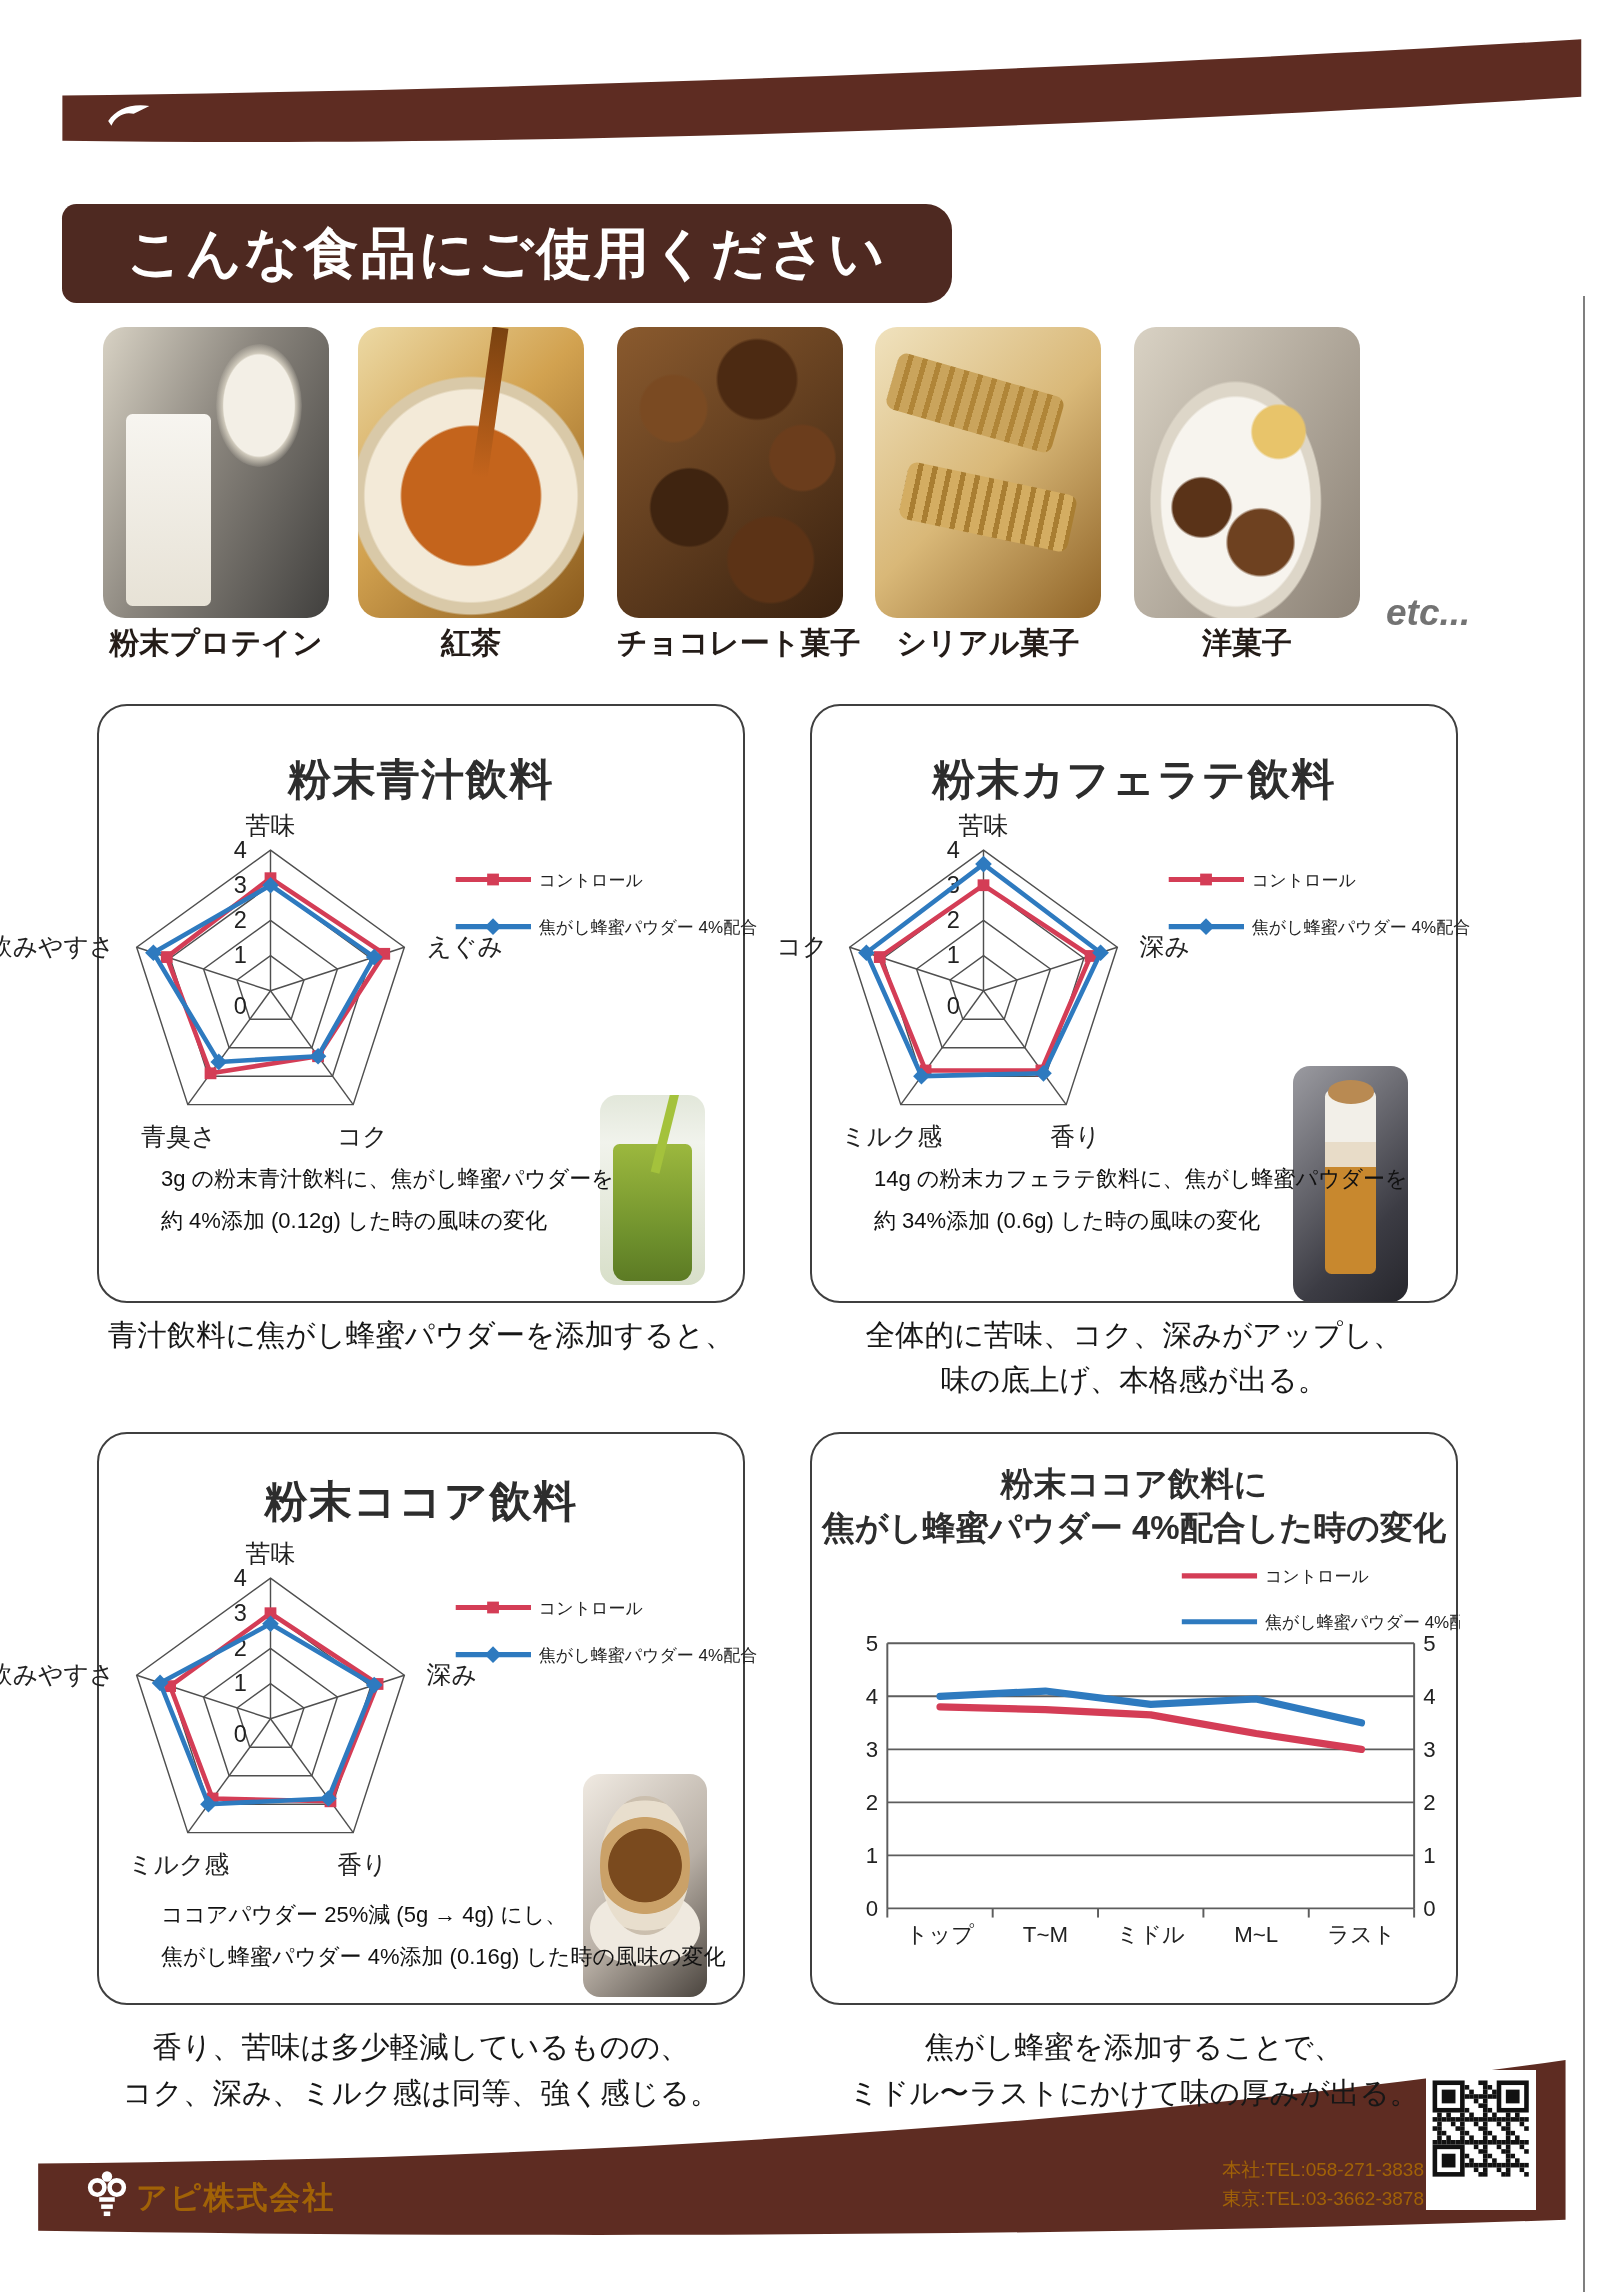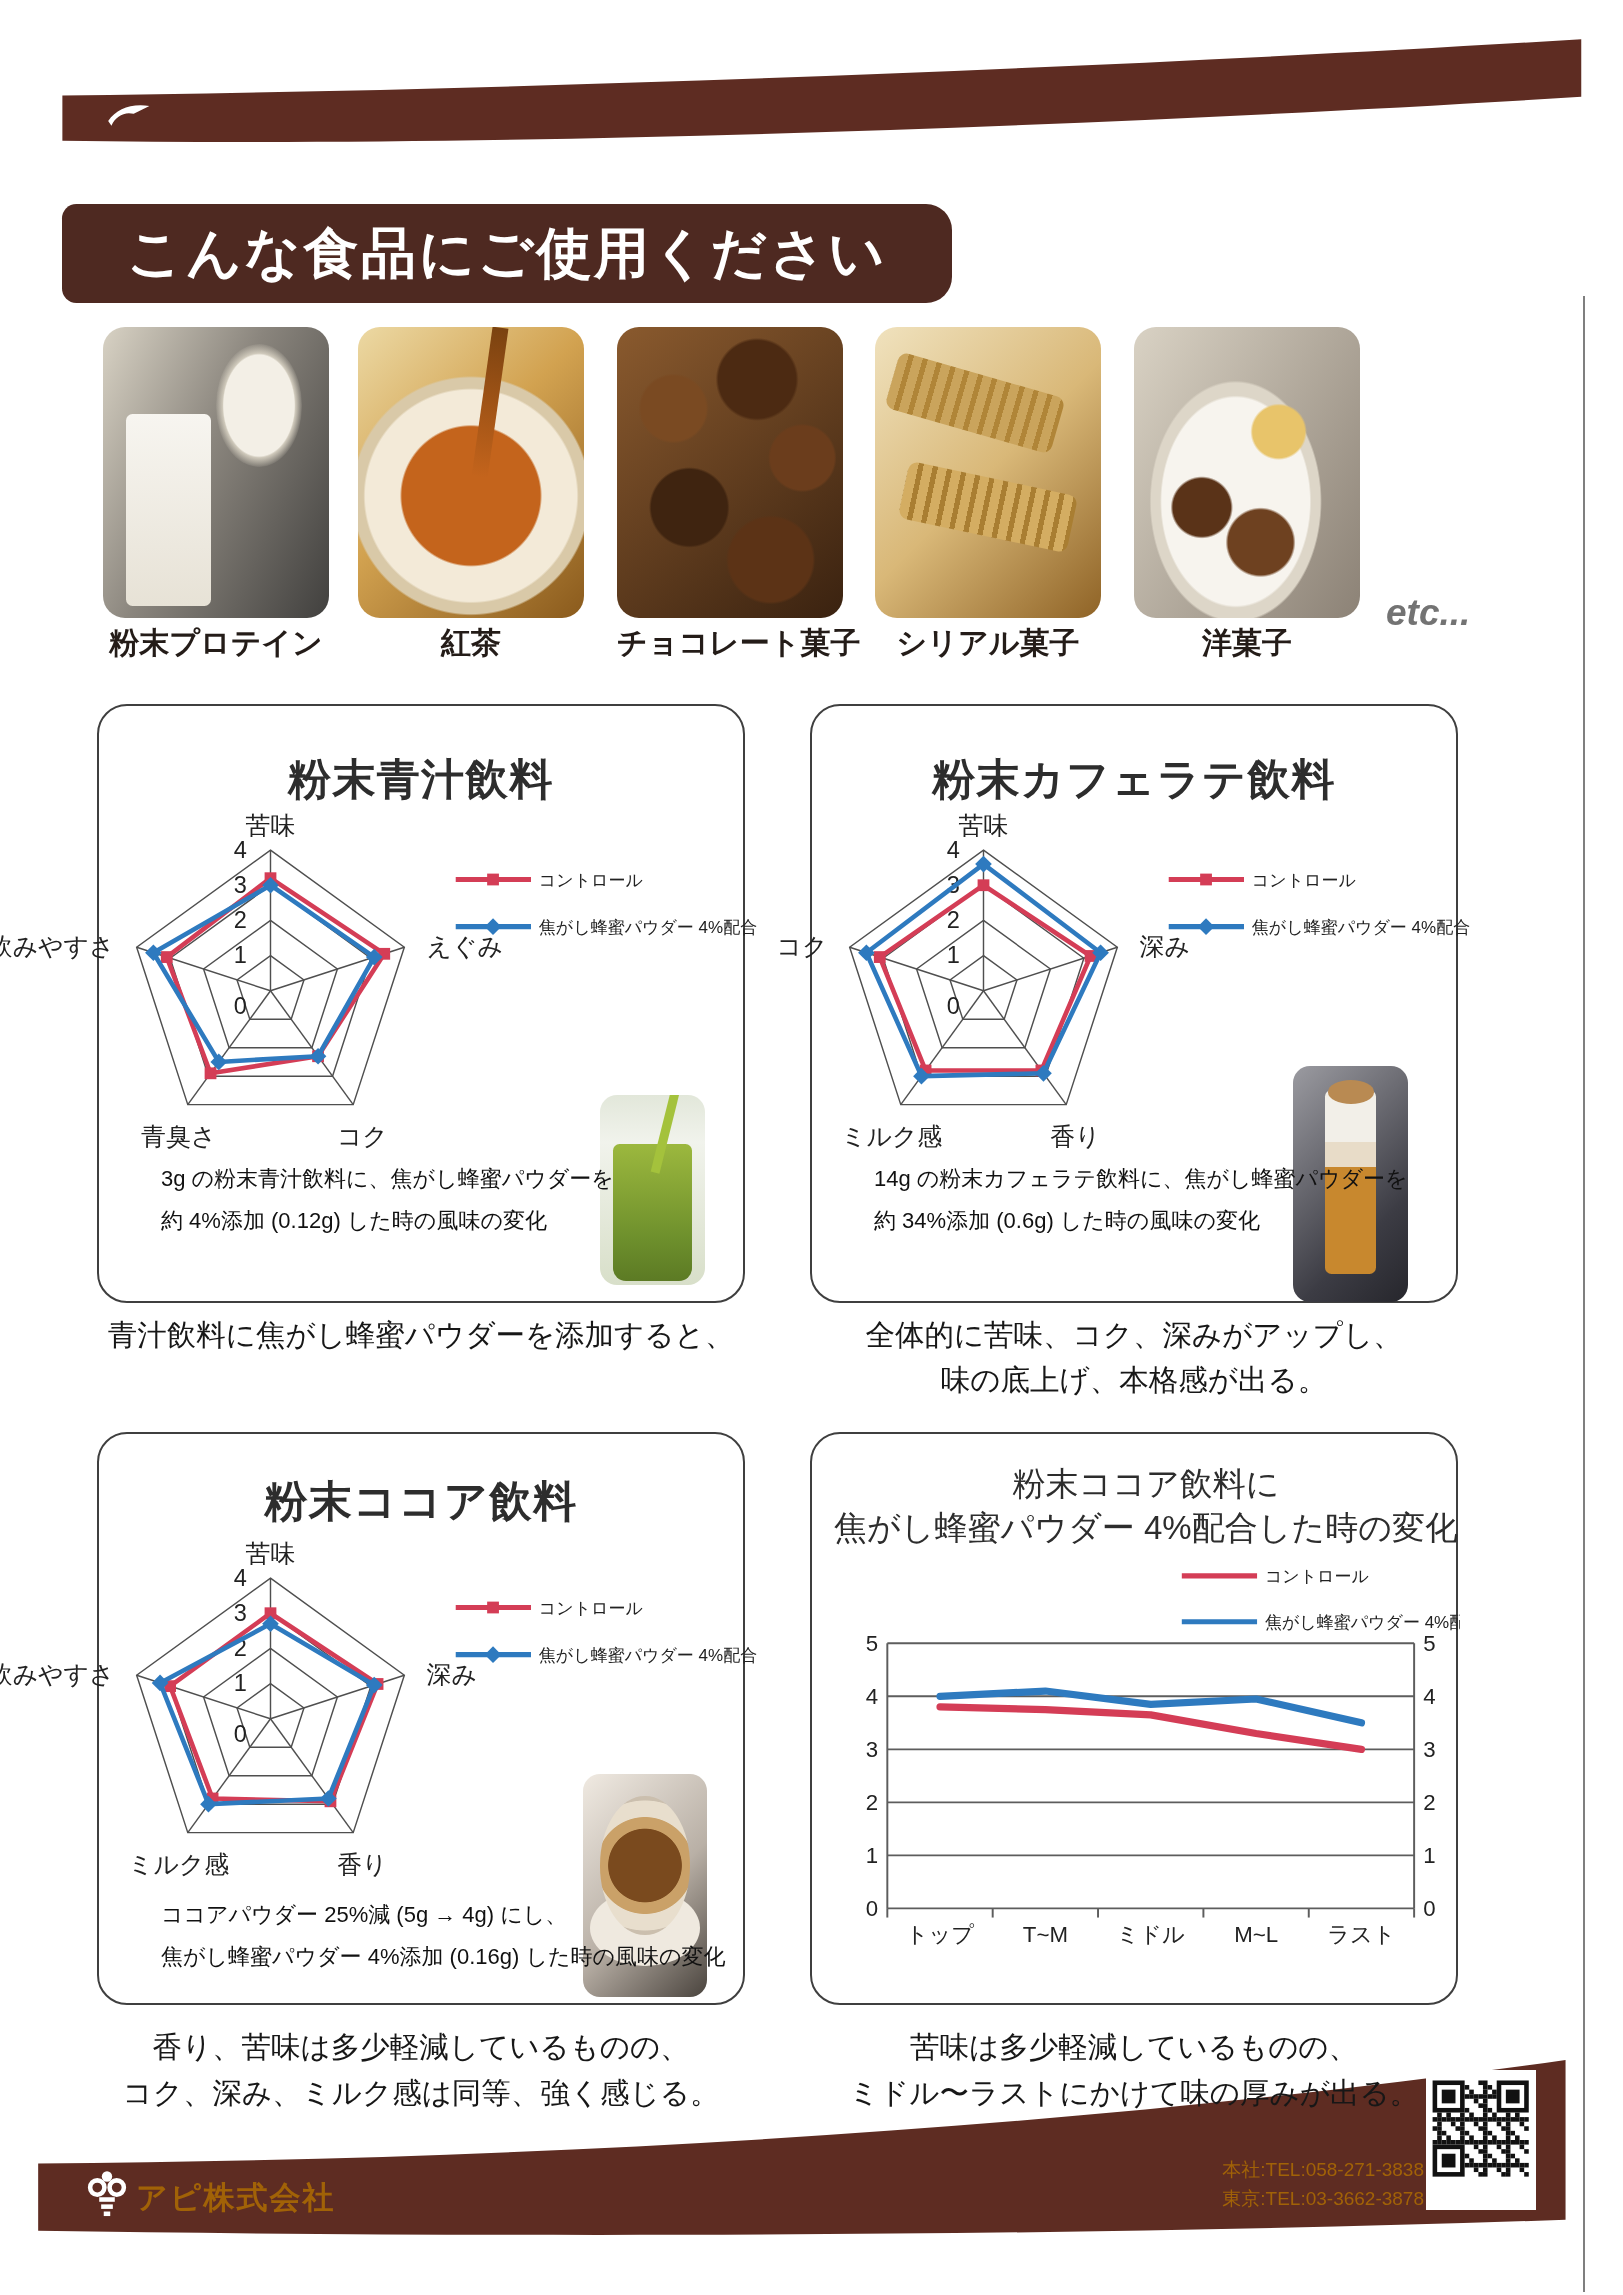--- a/index.html
+++ b/index.html
@@ -42,21 +42,21 @@
     radial-gradient(circle at 30% 62%,#5a3318 0 12%,transparent 13%),
     radial-gradient(circle at 56% 74%,#6e4120 0 13%,transparent 14%),
     radial-gradient(circle at 64% 36%,#e8c46a 0 11%,transparent 12%),
     radial-gradient(ellipse at 45% 60%,#f7f4ee 0 42%,#ddd6c8 43% 48%,transparent 49%),
     linear-gradient(120deg,#d9d2c4,#8c8276);}
   .food-label{top:623px;width:226px;text-align:center;font-size:30px;font-weight:bold;white-space:nowrap;color:#241c18;}
   #etc-label{left:1386px;top:592px;font-size:37px;font-weight:bold;color:#737373;font-style:italic;}
   
   .panel{background:#fff;border:2.6px solid var(--border,#3f3f3f);border-radius:30px;box-sizing:border-box;}
   .panel-title{left:0;width:100%;text-align:center;font-size:43px;font-weight:bold;color:#2d2d2d;letter-spacing:1.3px;white-space:nowrap;}
-  .panel-title-small{left:12px;width:100%;text-align:center;font-size:33px;font-weight:normal;color:#2d2d2d;white-space:nowrap;}
+  .panel-title-small{left:0;width:100%;text-align:center;font-size:33px;font-weight:bold;color:#2d2d2d;white-space:nowrap;}
   .chart-box{left:0;top:98px;width:648px;height:367px;}
   .chart-box svg{overflow:visible;}
   .line-chart-box{left:0;top:121px;width:648px;height:445px;}
   .caption-line{left:62px;font-size:22px;color:#111;white-space:nowrap;}
   .note-line{width:648px;text-align:center;font-size:29.5px;font-weight:normal;color:#171717;white-space:nowrap;}
   
   .panel-photo{border-radius:17px;overflow:hidden;}
   .panel-photo::before,.panel-photo::after{content:"";position:absolute;}
   .photo-aojiru{background:linear-gradient(#e2e7da,#f1f3ec 25%,#d8dfc9);}
   .photo-aojiru::before{left:12%;top:26%;width:76%;height:72%;border-radius:6.5px 6.5px 13px 13px;
@@ -286,21 +286,21 @@
           <line x1="565" y1="102" x2="680" y2="102" stroke="#2e7abf" stroke-width="8"></line>
           <text x="692" y="112" text-anchor="start" font-size="26" fill="#222" font-weight="normal" font-family="&quot;Liberation Sans&quot;,&quot;DejaVu Sans&quot;,sans-serif">焦がし蜂蜜パウダー 4%配合</text>
         </svg></div>
   </div>
 
   <div class="abs note-line" style="left:97px;top:1316px">青汁飲料に焦がし蜂蜜パウダーを添加すると、</div>
   <div class="abs note-line" style="left:810px;top:1316px">全体的に苦味、コク、深みがアップし、</div>
   <div class="abs note-line" style="left:810px;top:1361px">味の底上げ、本格感が出る。</div>
   <div class="abs note-line" style="left:97px;top:2028px">香り、苦味は多少軽減しているものの、</div>
   <div class="abs note-line" style="left:97px;top:2074px">コク、深み、ミルク感は同等、強く感じる。</div>
-  <div class="abs note-line" style="left:810px;top:2028px">苦味は多少軽減しているものの、</div>
+  <div class="abs note-line" style="left:810px;top:2028px">焦がし蜂蜜を添加することで、</div>
   <div class="abs note-line" style="left:810px;top:2074px">ミドル〜ラストにかけて味の厚みが出る。</div>
 
   <svg class="abs" style="left:86px;top:2170px" width="42" height="48" viewBox="0 0 64 74">
     <circle cx="32" cy="10" r="8" fill="#fff"></circle>
     <circle cx="17" cy="27" r="11" fill="none" stroke="#fff" stroke-width="7"></circle>
     <circle cx="47" cy="27" r="11" fill="none" stroke="#fff" stroke-width="7"></circle>
     <rect x="20" y="42" width="24" height="7" fill="#fff"></rect>
     <rect x="23" y="53" width="18" height="7" fill="#fff"></rect>
     <rect x="27" y="64" width="10" height="7" fill="#fff"></rect>
   </svg>

